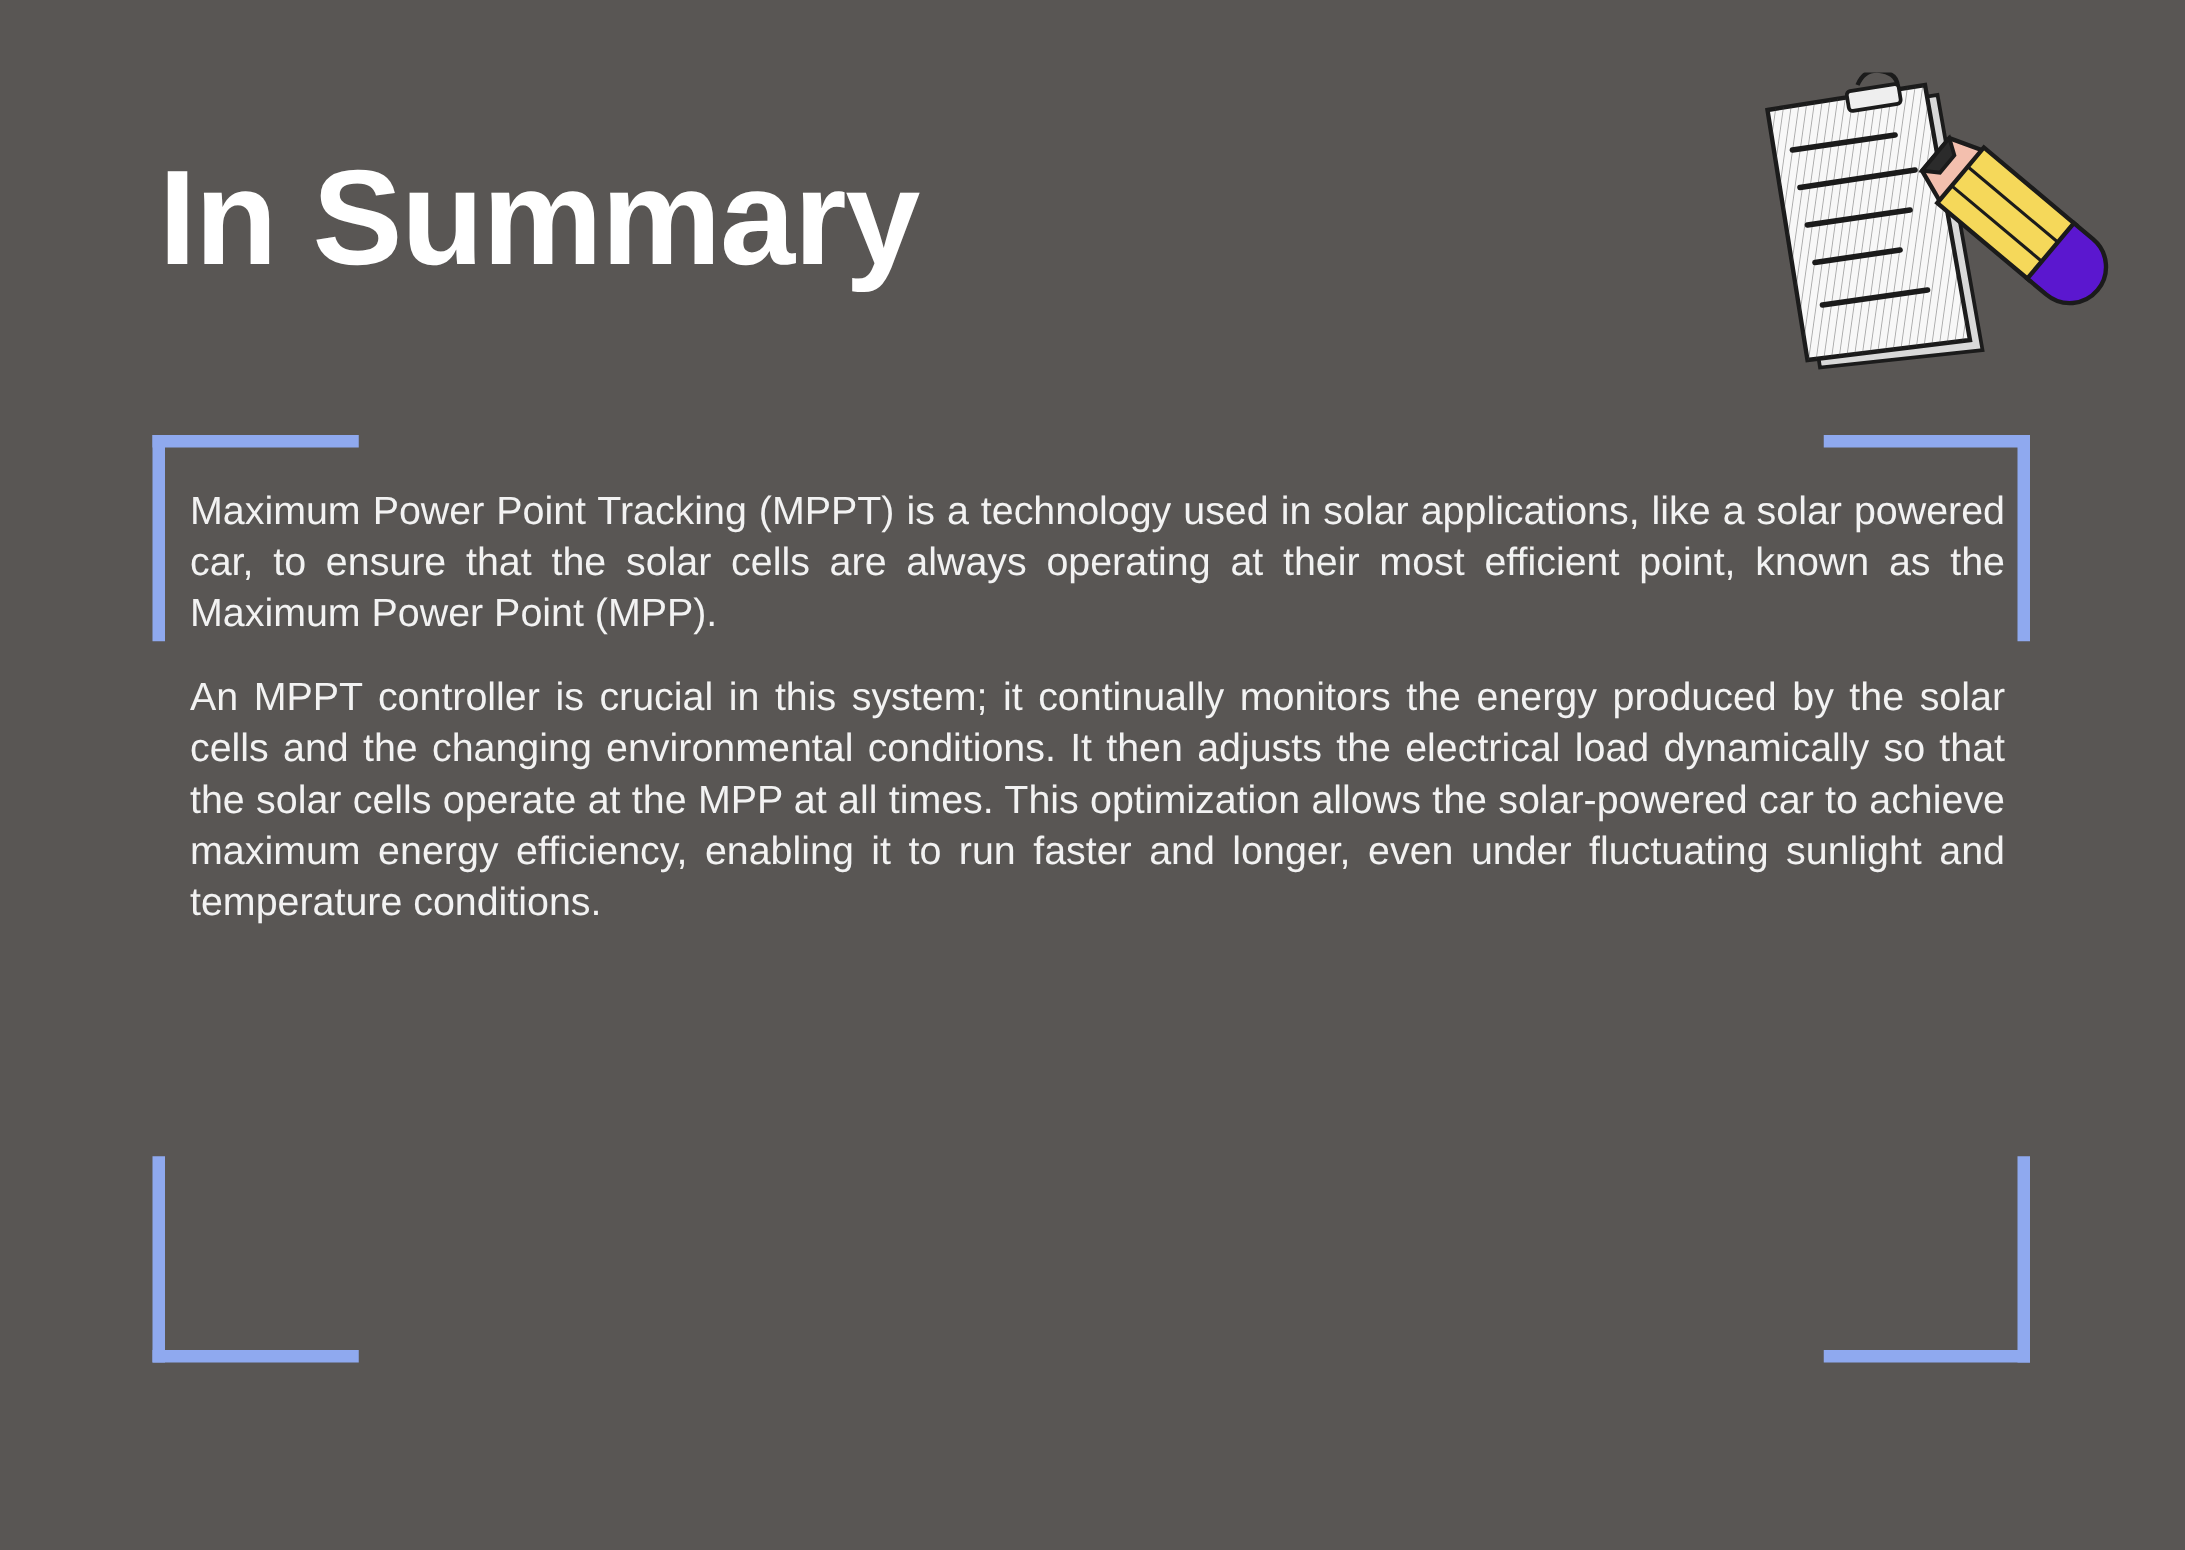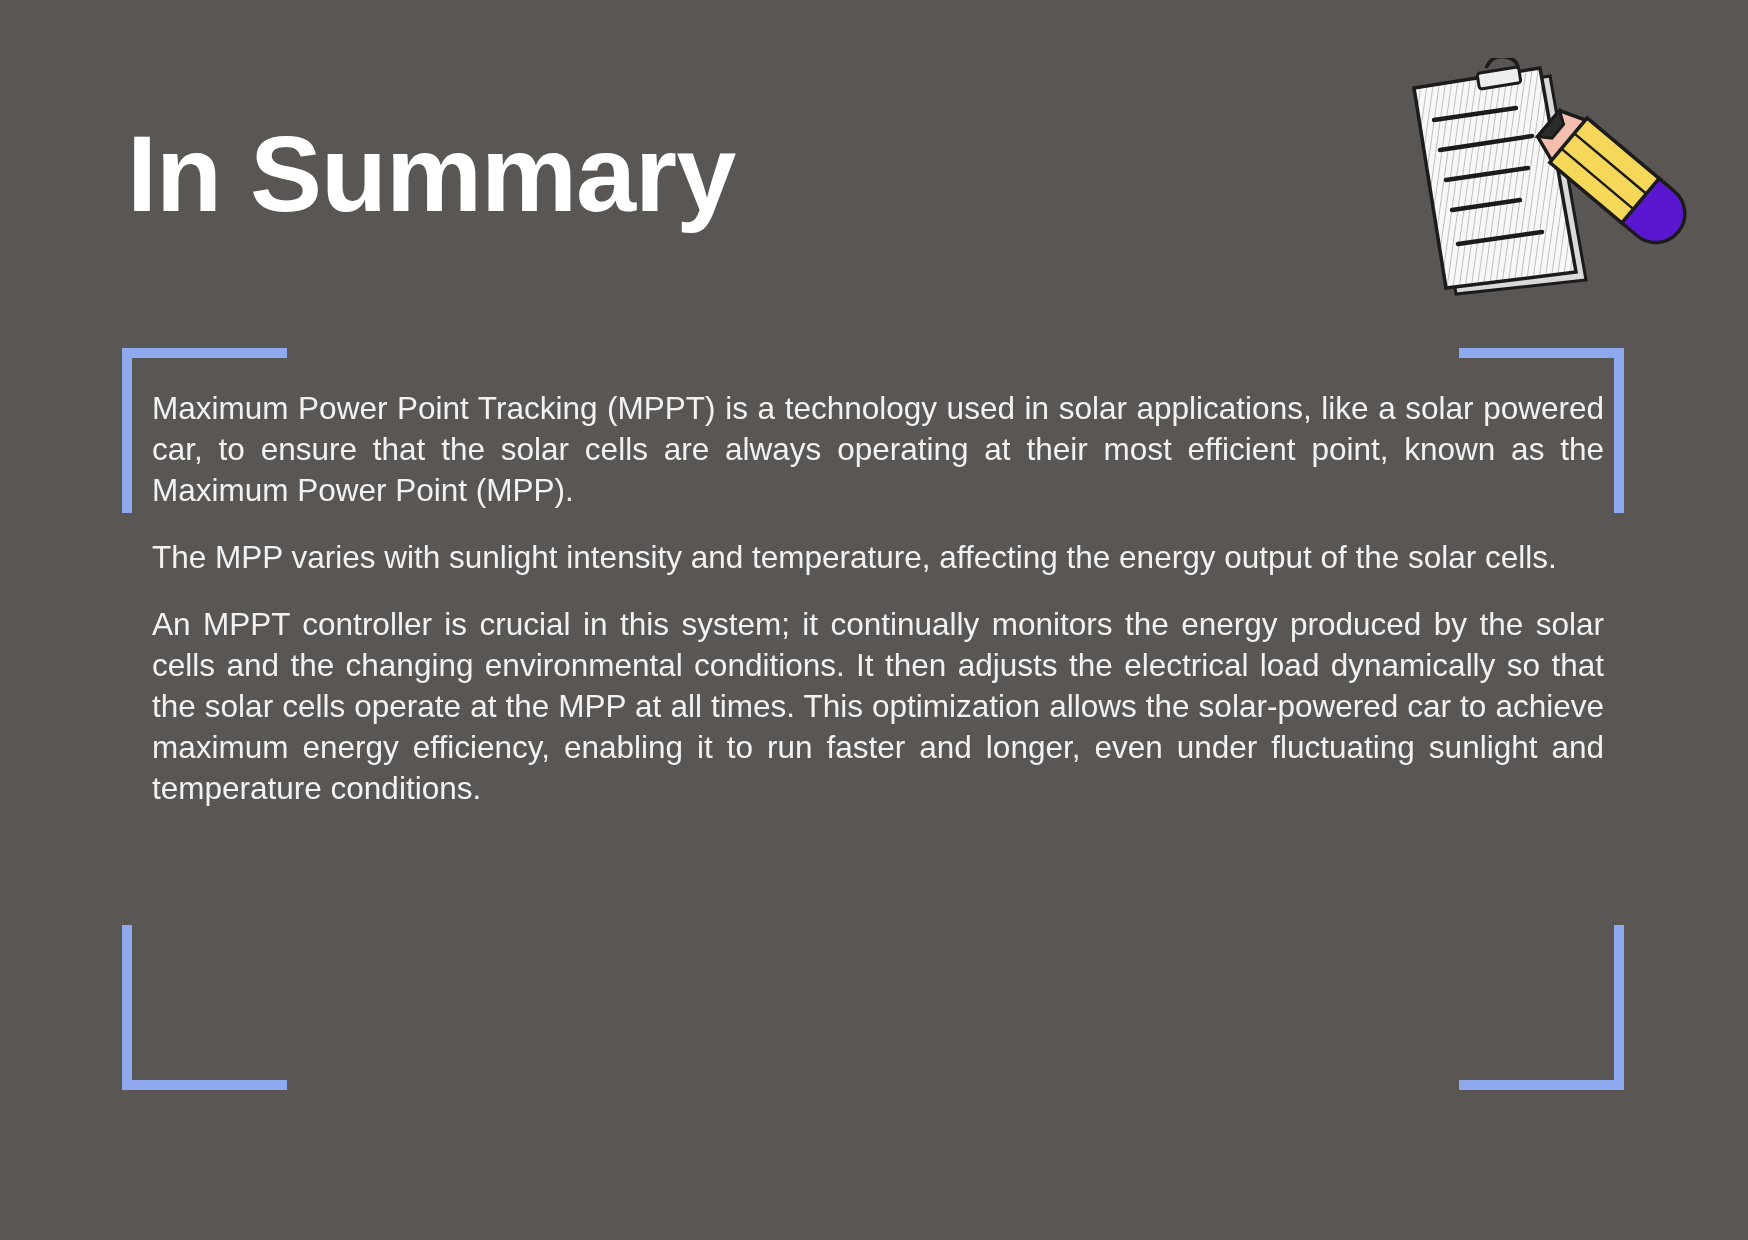--- a/index.html
+++ b/index.html
@@ -131,17 +131,16 @@
 
   <div class="frame">
     <span class="bracket tl"></span>
     <span class="bracket tr"></span>
     <span class="bracket bl"></span>
     <span class="bracket br"></span>
   </div>
 
   <div class="body-text">
     <p>Maximum Power Point Tracking (MPPT) is a technology used in solar applications, like a solar powered car, to ensure that the solar cells are always operating at their most efficient point, known as the Maximum Power Point (MPP).</p>
-    <p>The MPP varies with sunlight intensity and temperature, affecting the energy output of the solar cells.</p>
     <p>An MPPT controller is crucial in this system; it continually monitors the energy produced by the solar cells and the changing environmental conditions. It then adjusts the electrical load dynamically so that the solar cells operate at the MPP at all times. This optimization allows the solar-powered car to achieve maximum energy efficiency, enabling it to run faster and longer, even under fluctuating sunlight and temperature conditions.</p>
   </div>
 
 </div>
 
 </body></html>

